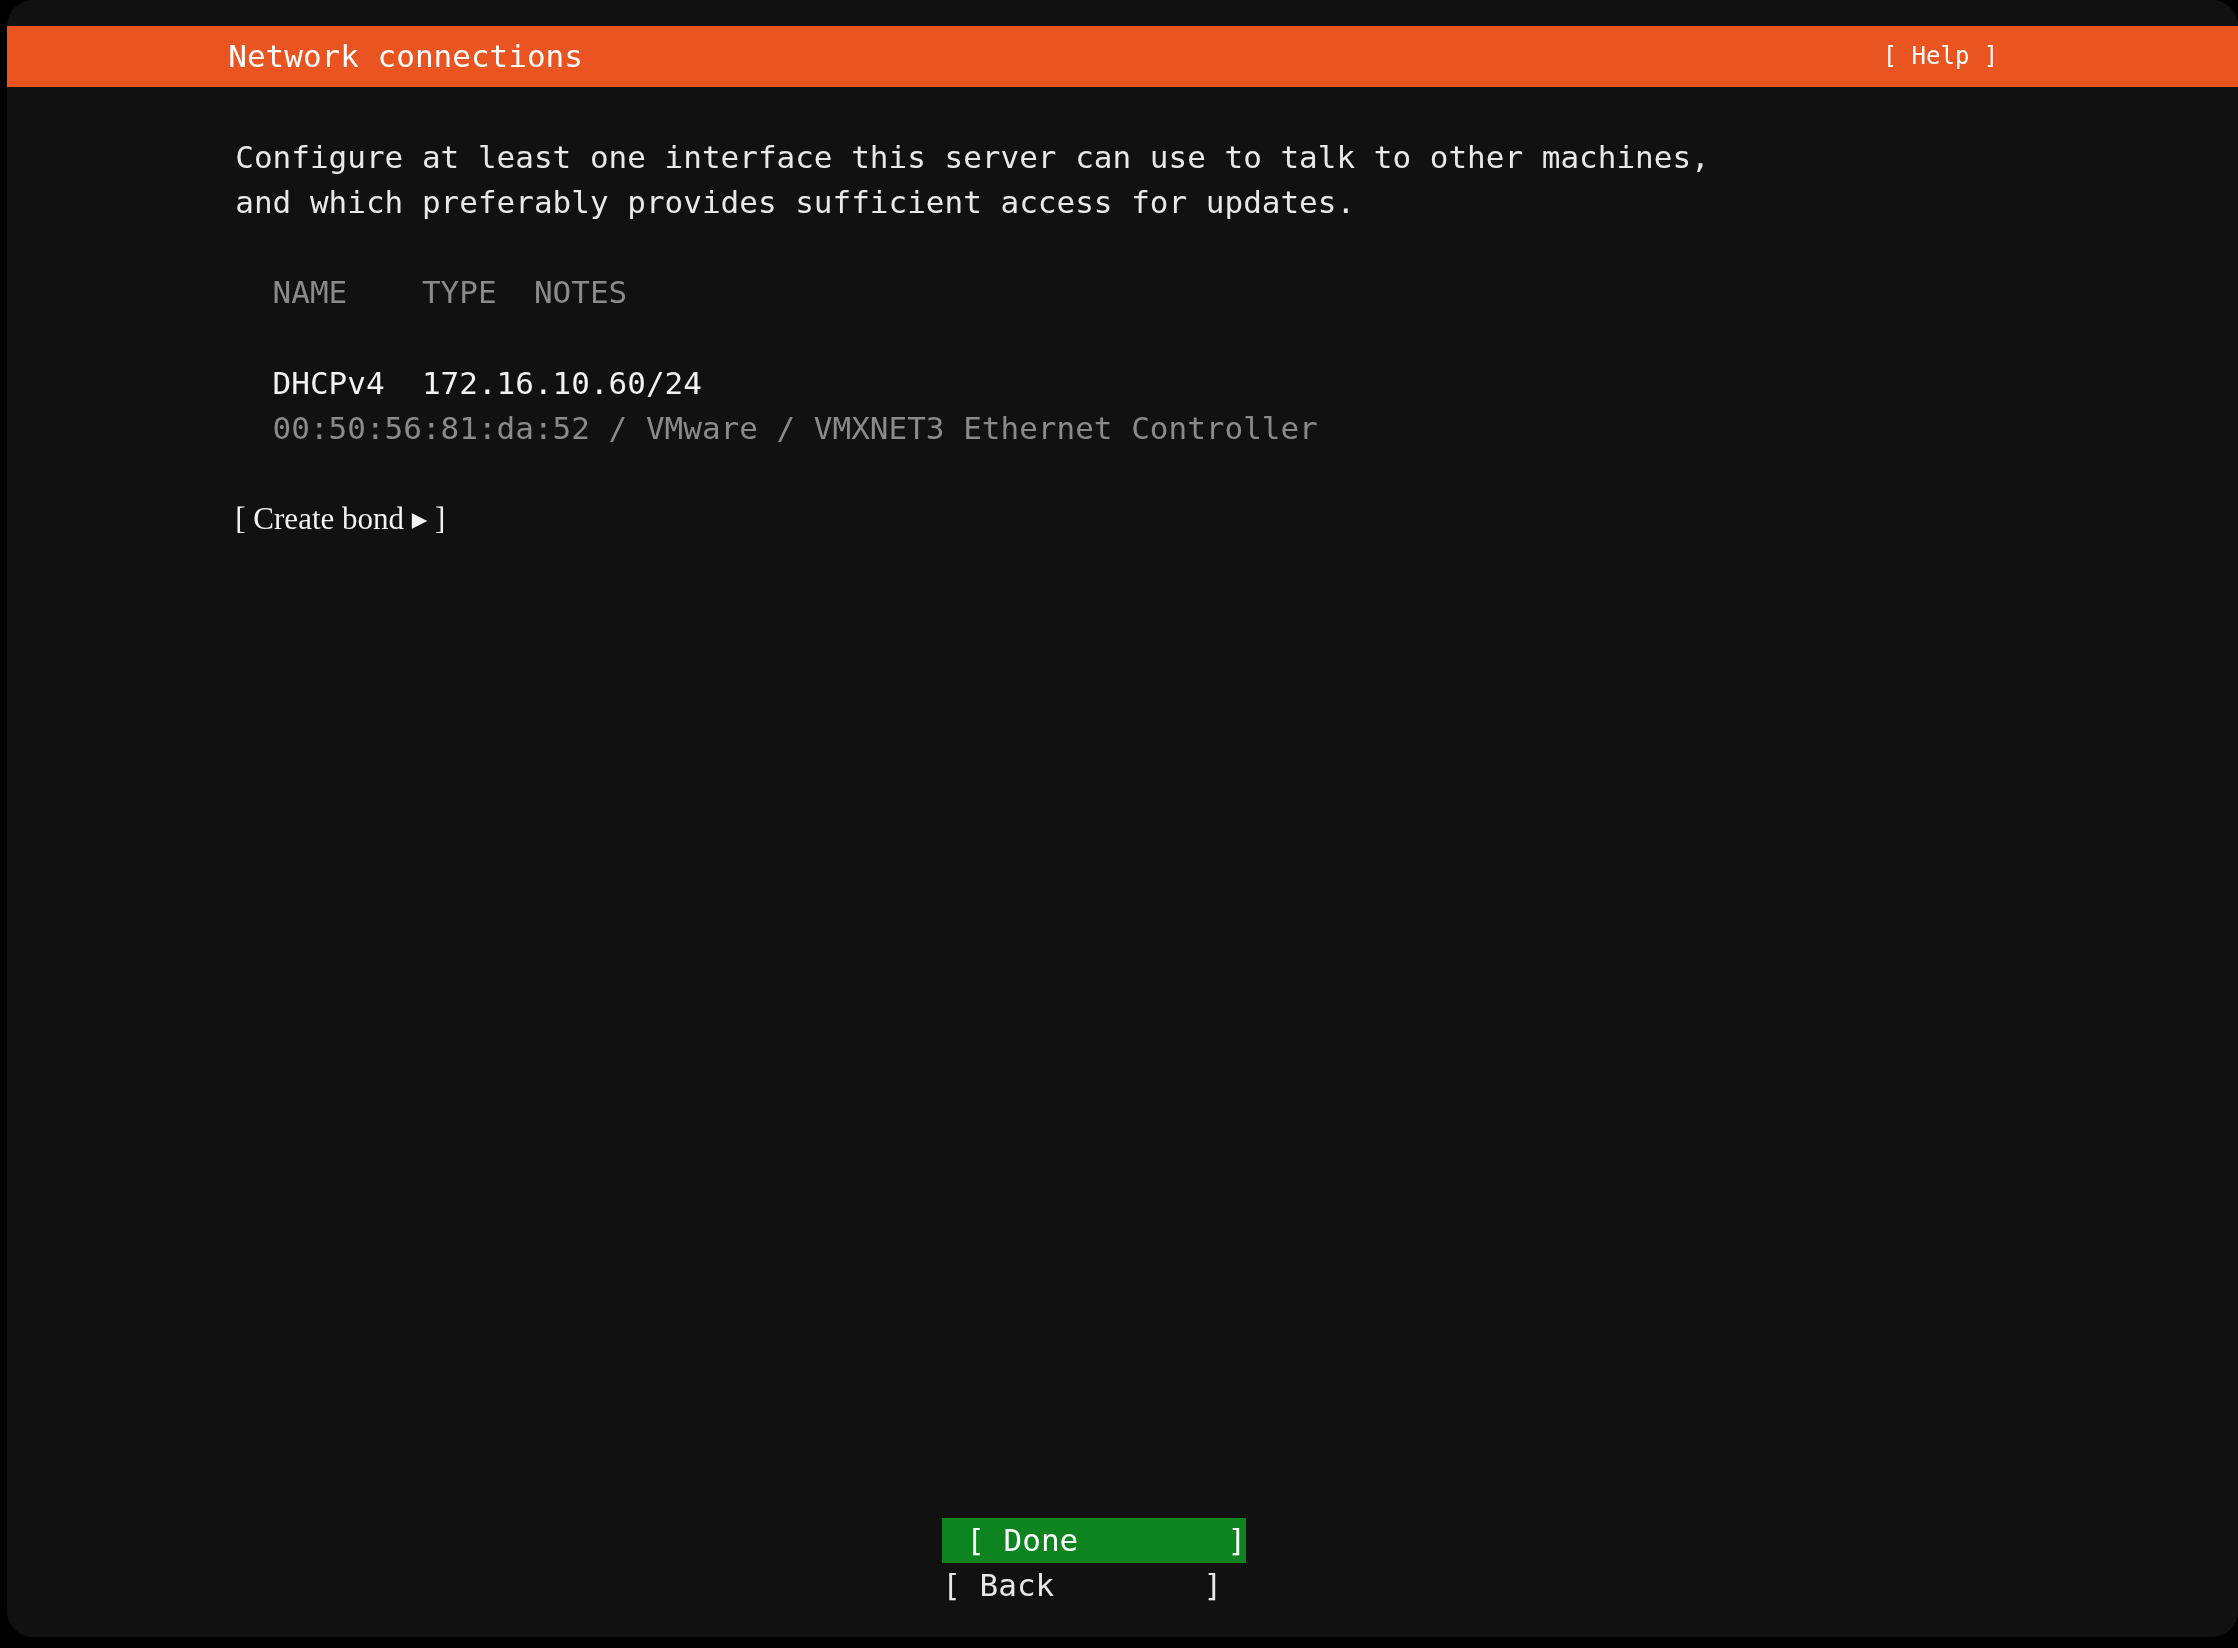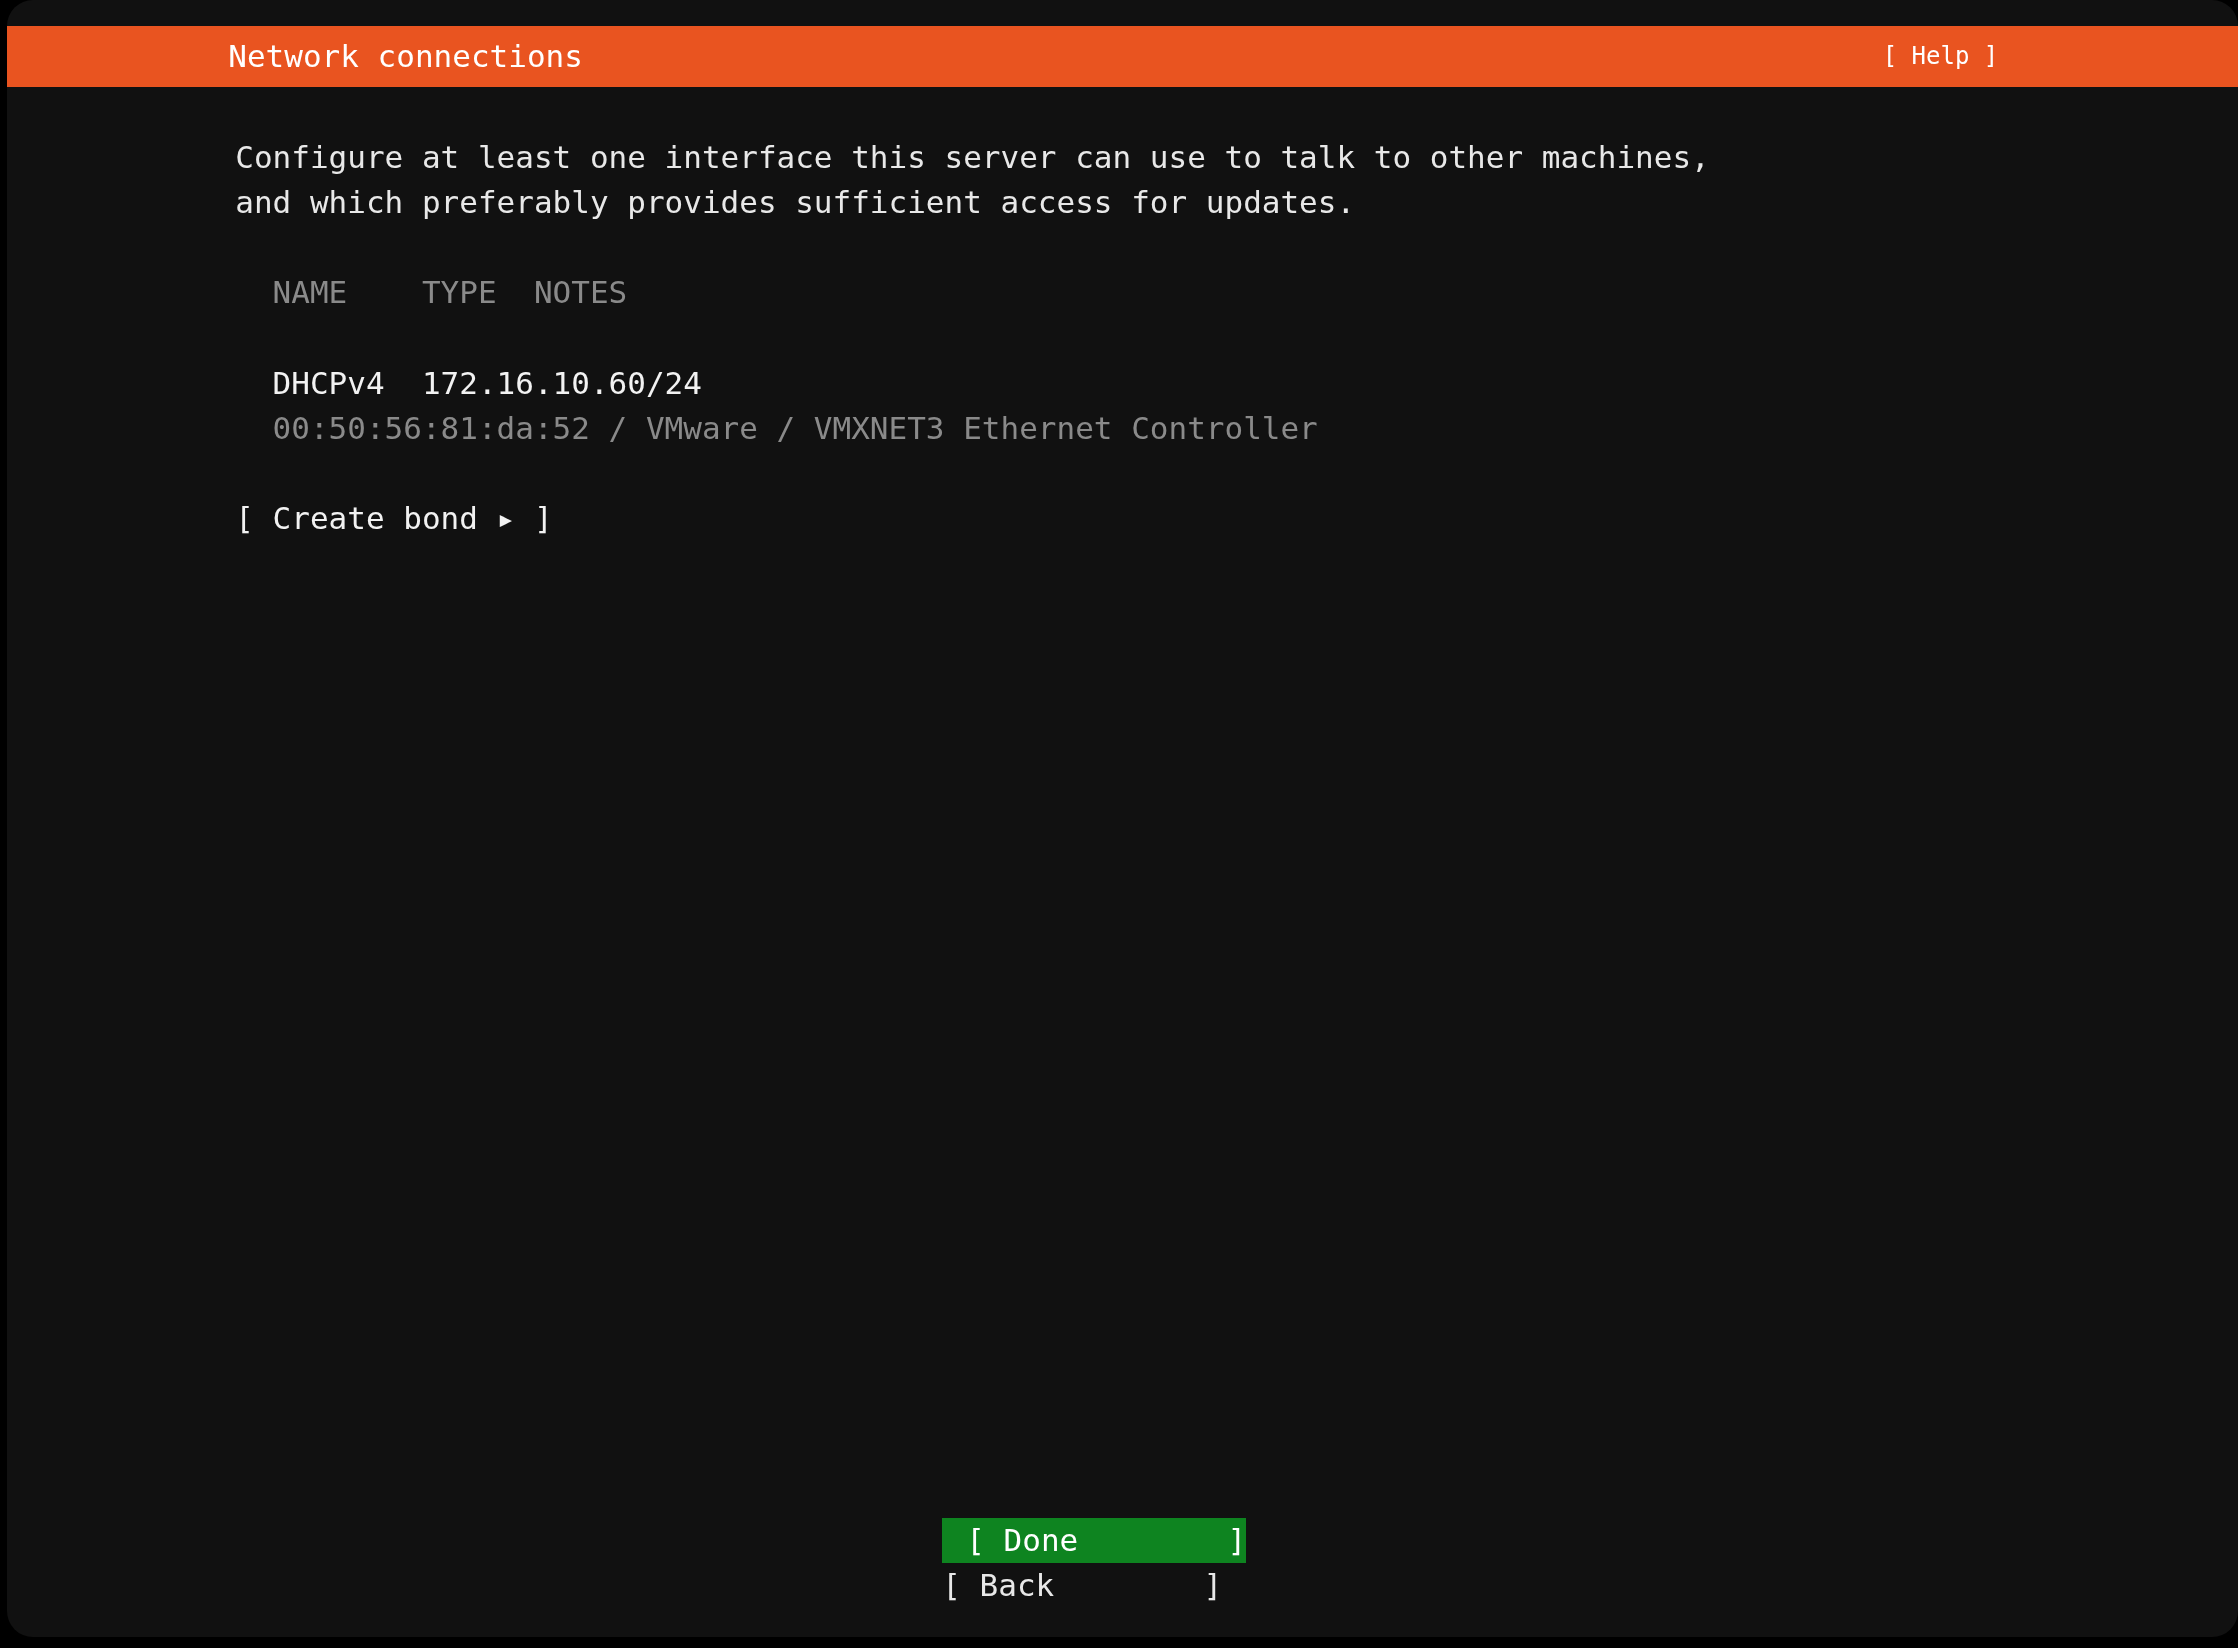--- a/index.html
+++ b/index.html
@@ -113,20 +113,20 @@
 
   <div class="row dim" style="top:270px; left:228px;">  NAME    TYPE  NOTES</div>
 
   <div class="row" style="top:180px; left:228px;">and which preferably provides sufficient access for updates.</div>
 
 
   <div class="row bright" style="top:361px; left:228px;">  DHCPv4  172.16.10.60/24</div>
 
   <div class="row dim" style="top:406px; left:228px;">  00:50:56:81:da:52 / VMware / VMXNET3 Ethernet Controller</div>
 
-  <div class="row bright clickable" style="top:496px; left:228px;">[ Create bond ▸ ]</div>
+  <div class="row bright clickable" style="top:496px; left:228px;font-family:Liberation Serif, serif;">[ Create bond ▸ ]</div>
 
   <div class="btn-row btn-done clickable" style="top:1518px; left:935px;">[ Done        ]</div>
 
   <div class="btn-row btn-back clickable" style="top:1563px; left:935px;">[ Back        ]</div>
 
 </div>
 
 
 </body></html>

